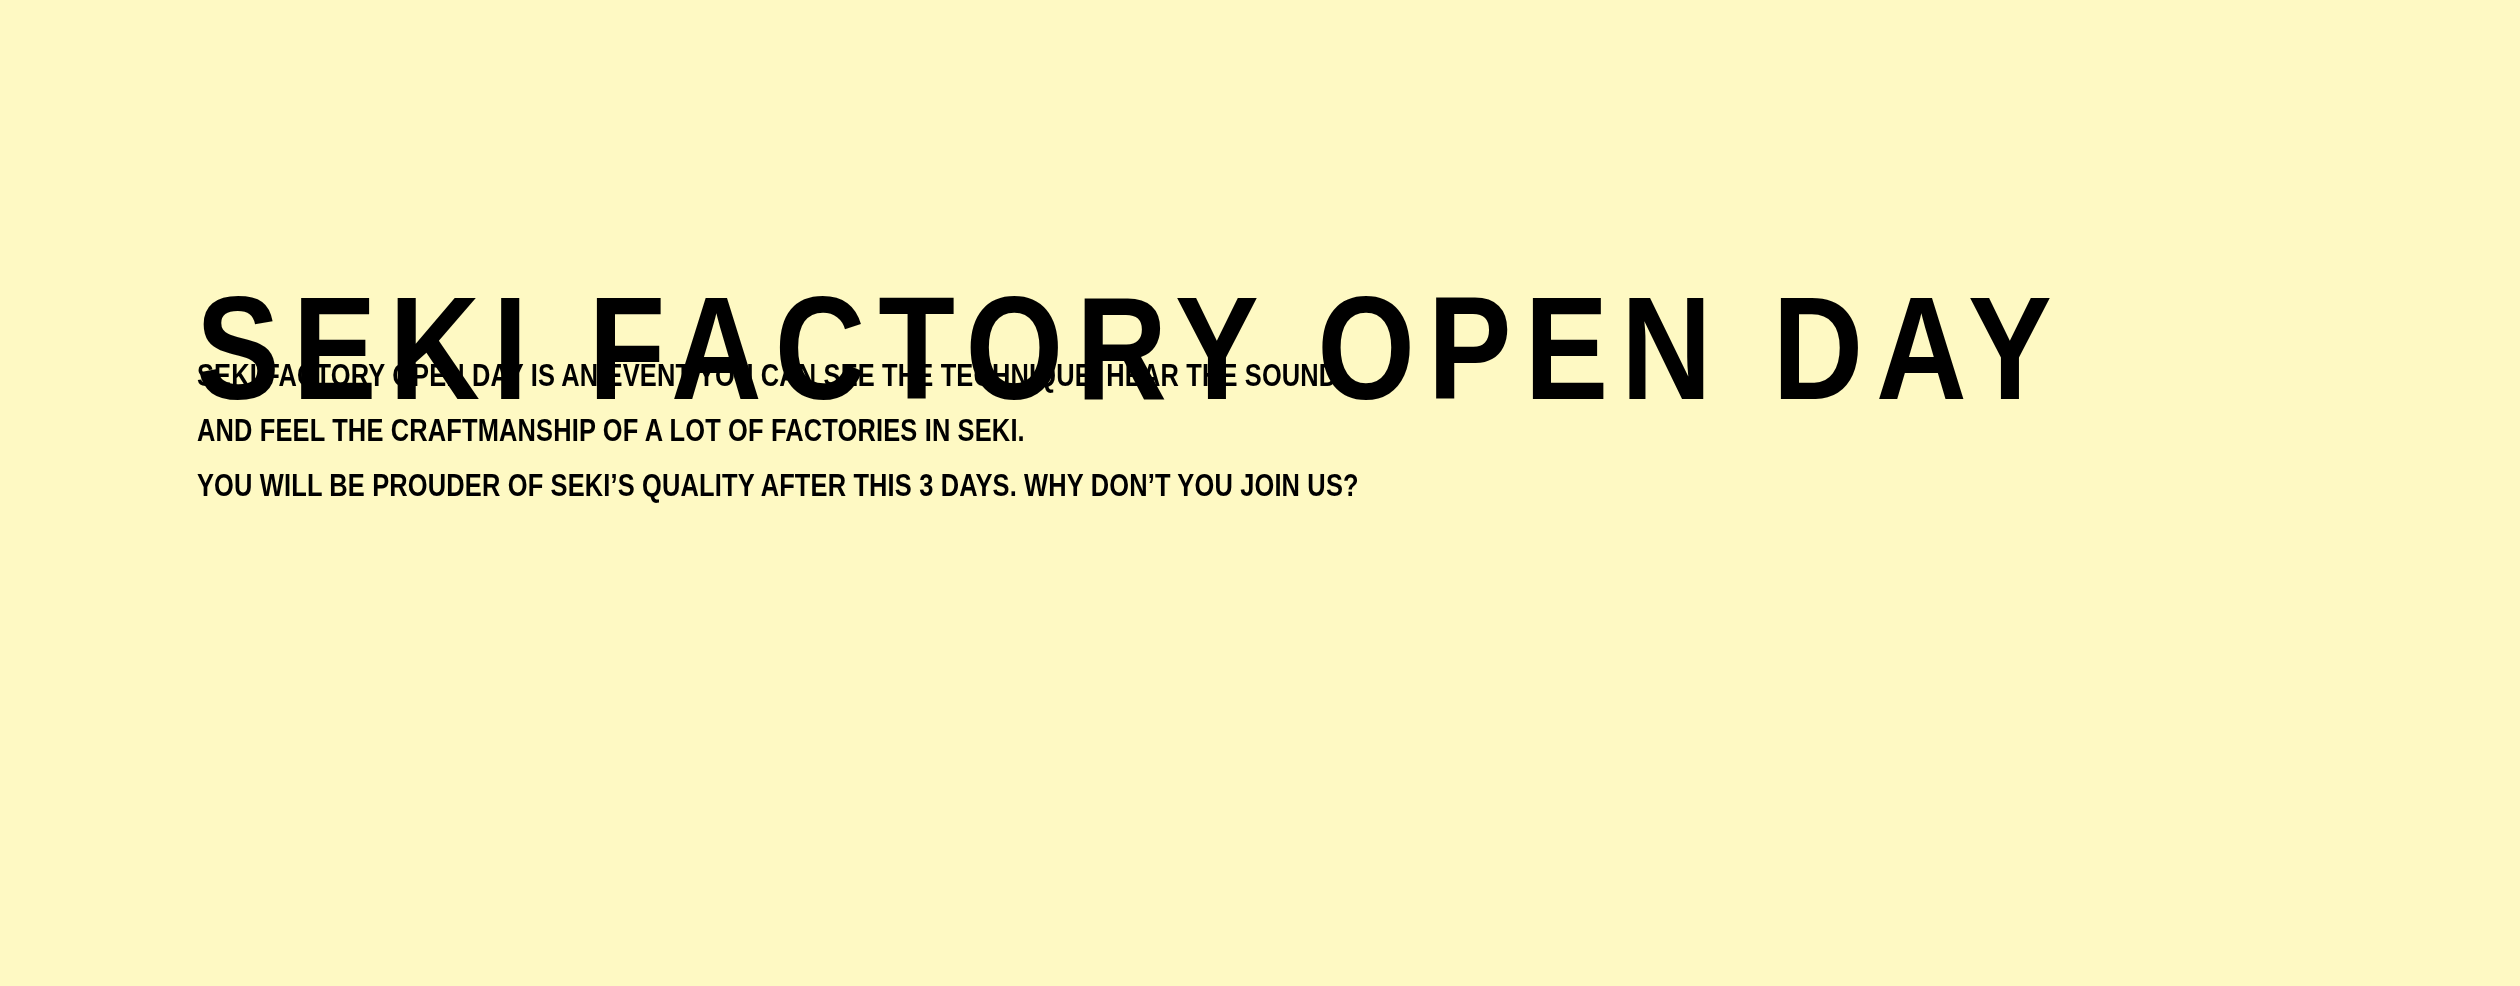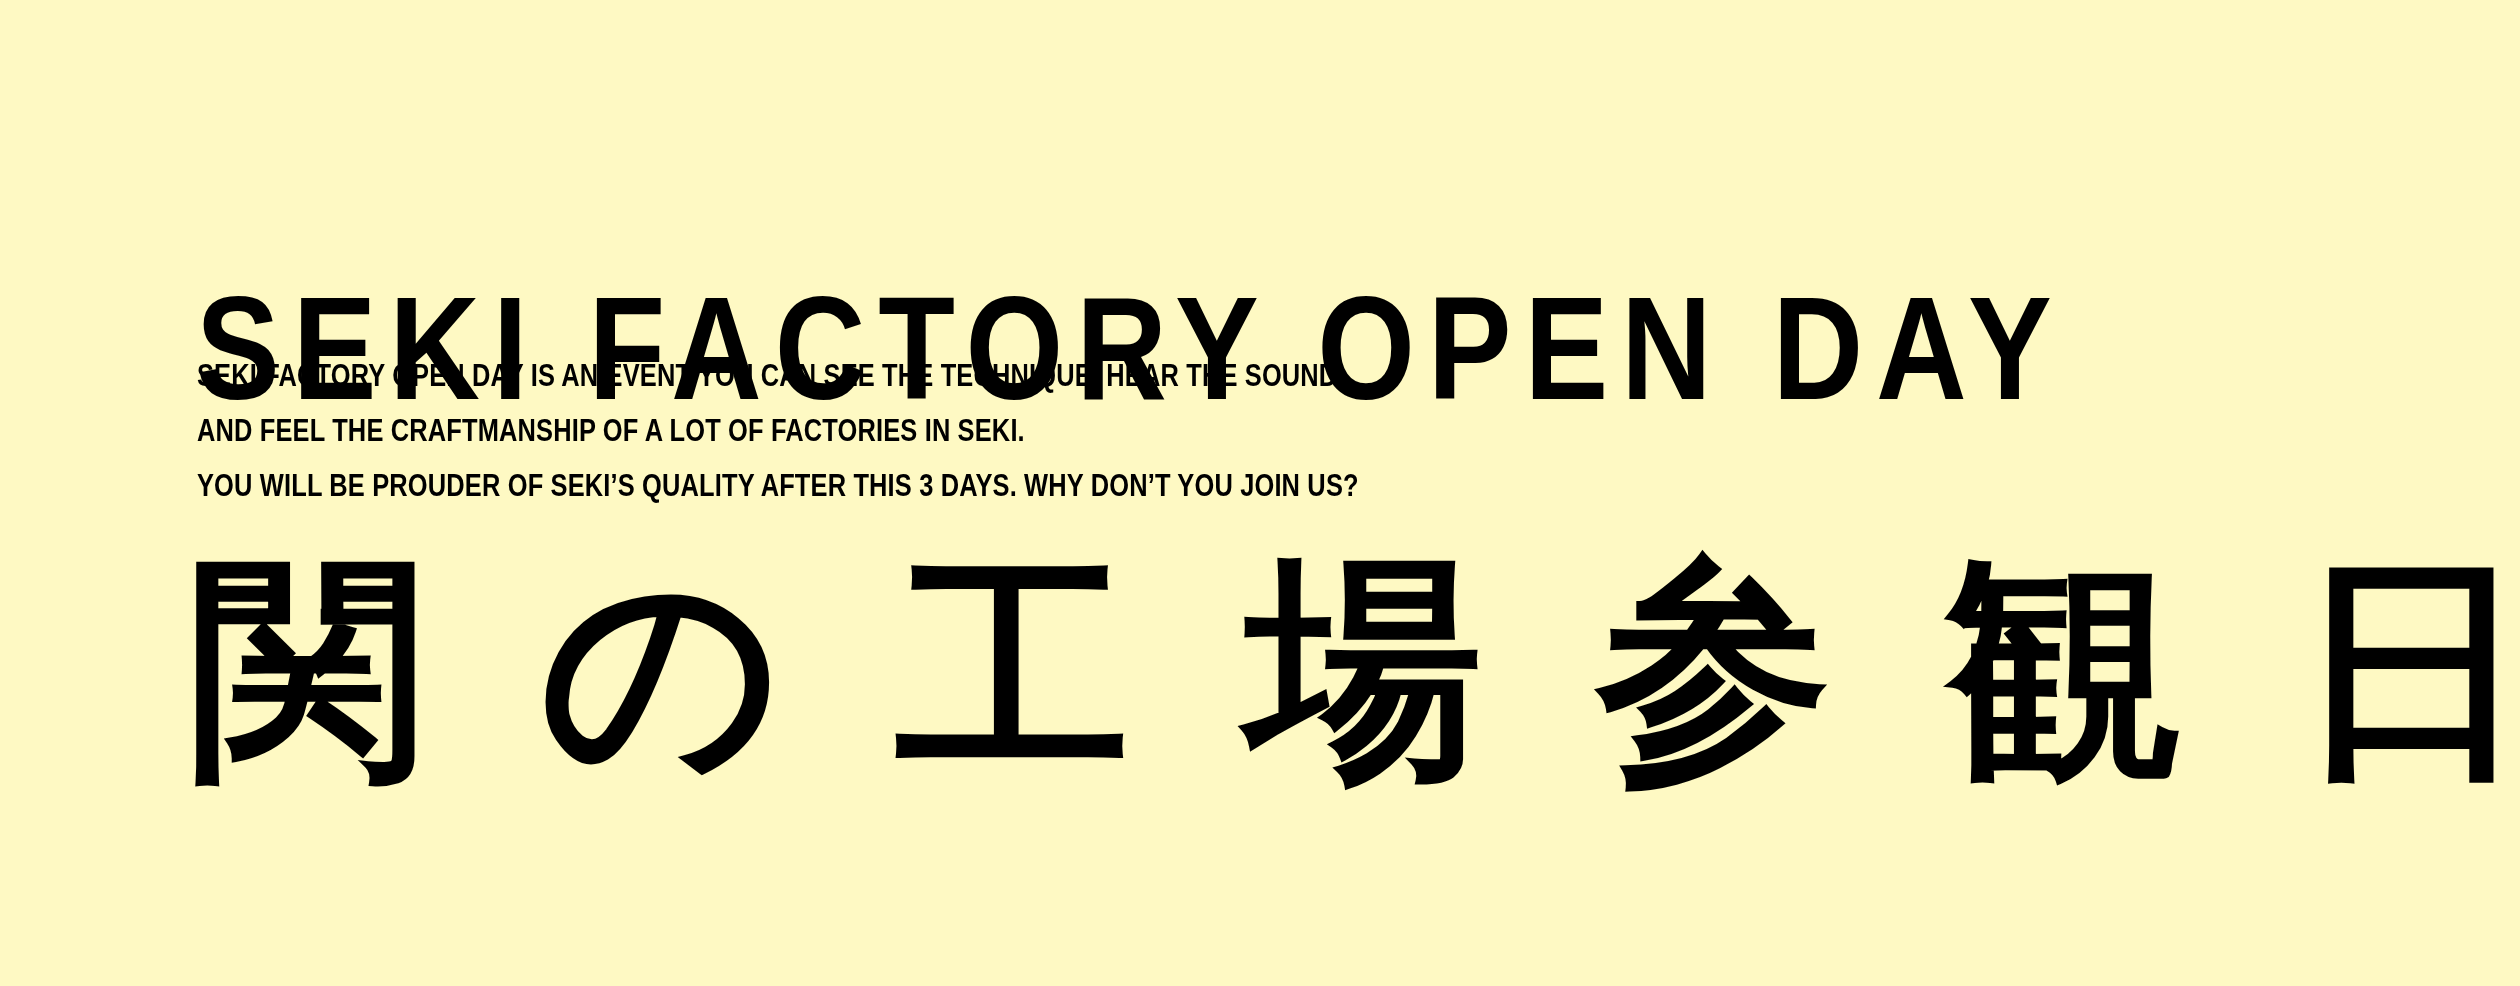--- a/index.html
+++ b/index.html
@@ -84,15 +84,14 @@
 <div id="poster" style="background: #fef9c3;">
 
   <h1 id="headline">SEKI FACTORY OPEN DAY</h1>
 
   <div id="description">
     <span class="line">SEKI FACTORY OPEN DAY IS AN EVENT YOU CAN SEE THE TECHNIQUE, HEAR THE SOUND,</span>
     <span class="line">AND FEEL THE CRAFTMANSHIP OF A LOT OF FACTORIES IN SEKI.</span>
     <span class="line">YOU WILL BE PROUDER OF SEKI’S QUALITY AFTER THIS 3 DAYS. WHY DON’T YOU JOIN US?</span>
   </div>
 
-  <div id="japanese">関の工場参観日</div>
 
 </div>
 
 </body></html>

